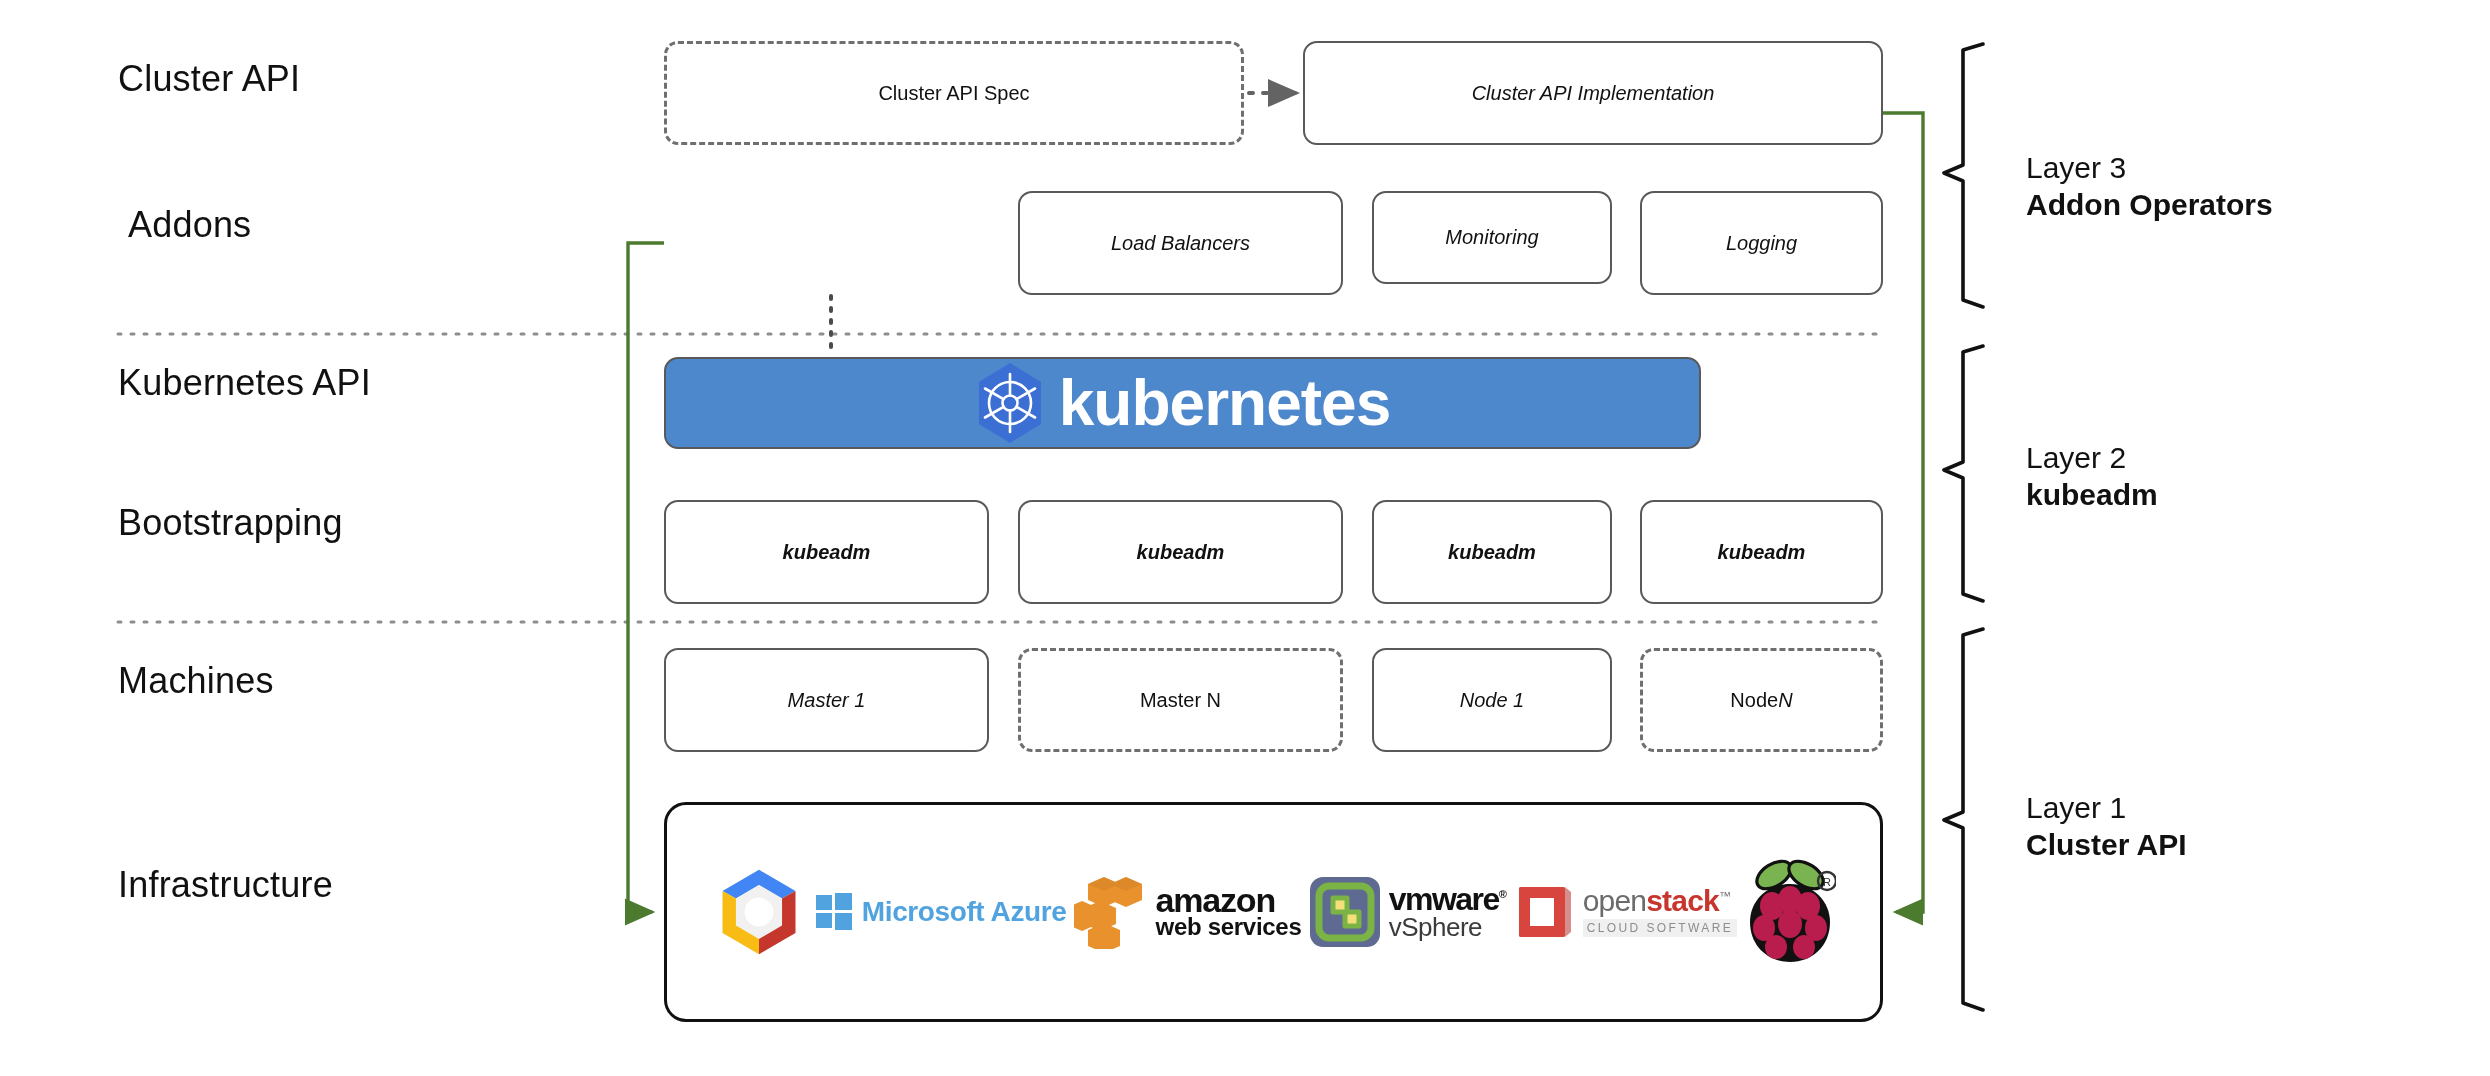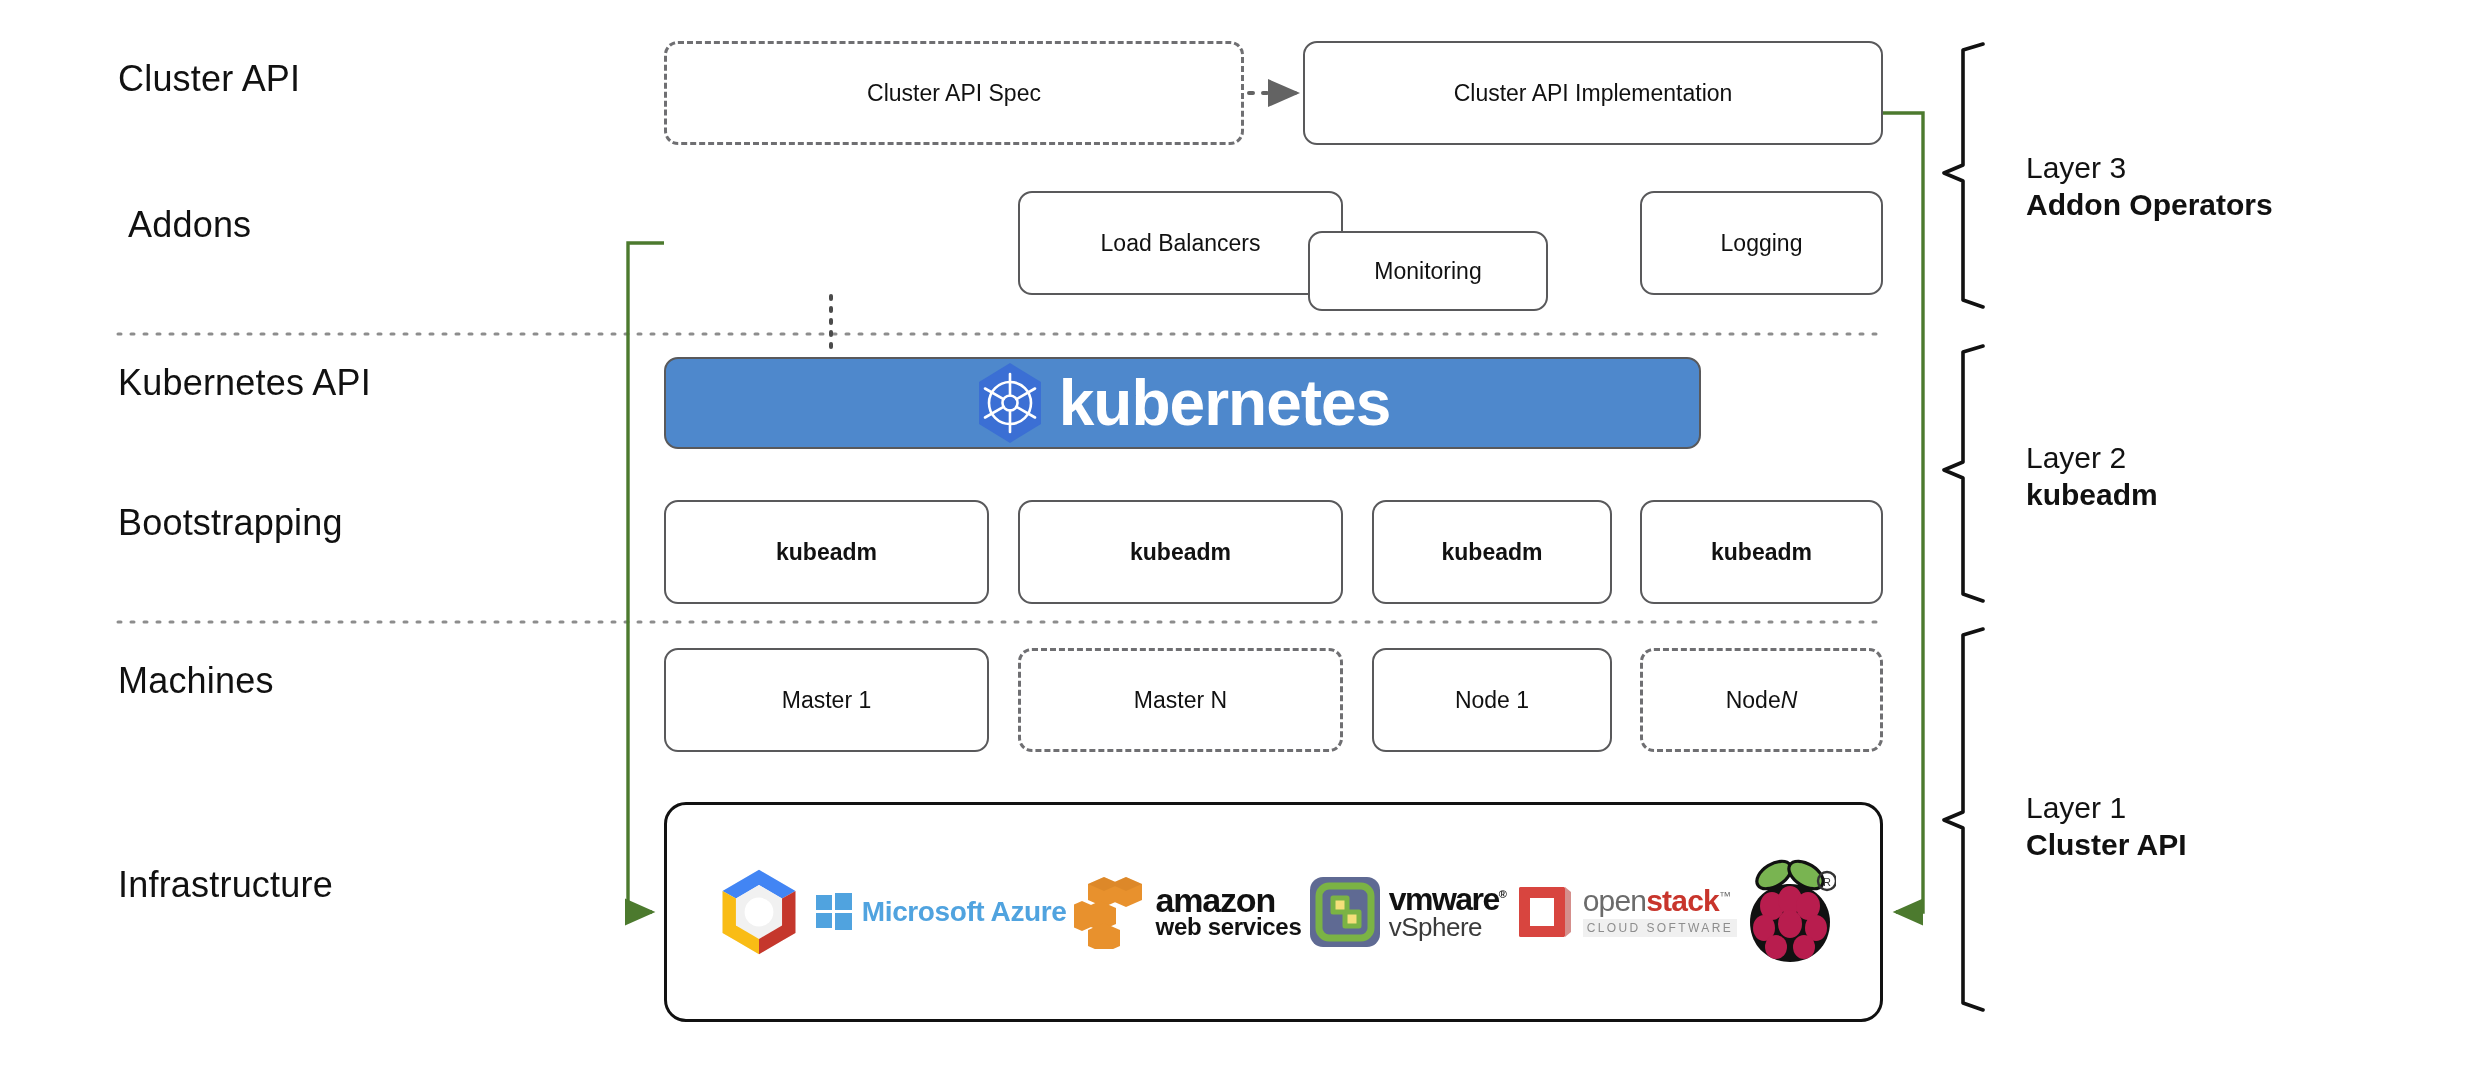--- a/index.html
+++ b/index.html
@@ -31,25 +31,25 @@
 
   
   .box {
     position: absolute;
     box-sizing: border-box;
     border-radius: 14px;
     background: #ffffff;
     display: flex;
     align-items: center;
     justify-content: center;
-    font-size: 23px;
+    font-size: 20px;
     color: #111111;
     text-align: center;
   }
-  .box.solid  { border: 2.5px solid #59595b; }
+  .box.solid  { border: 2.5px solid #59595b; font-style: italic; }
   .box.dashed { border: 3px dashed #6f6f72; }
   .box.bold   { font-weight: bold; }
 
   
   .k8s-banner {
     position: absolute;
     box-sizing: border-box;
     border-radius: 14px;
     background: #4e88cc;
     border: 2.5px solid #59595b;
@@ -173,21 +173,21 @@
     <span>Cluster API Spec</span>
   </div>
 
   <div class="box solid" style="left:1303px; top:41px; width:580px; height:104px;">
     <span>Cluster API Implementation</span>
   </div>
 
   <div class="box solid" style="left:1018px; top:191px; width:325px; height:104px;">
     <span>Load Balancers</span>
   </div>
-  <div class="box solid" style="left:1308px; top:191px; width:240px; height:80px;margin-top:40px;">
+  <div class="box solid" style="left:1372px; top:191px; width:240px; height:93px;">
     <span>Monitoring</span>
   </div>
   <div class="box solid" style="left:1640px; top:191px; width:243px; height:104px;">
     <span>Logging</span>
   </div>
 
   <div class="k8s-banner" style="left:664px; top:357px; width:1037px; height:92px;">
     <span style="display:flex;align-items:center;">
       <svg width="70" height="82" viewBox="0 0 70 82" aria-hidden="true">
         <polygon points="35,1 66,20 66,62 35,81 4,62 4,20" fill="#3b6fd4"></polygon>

